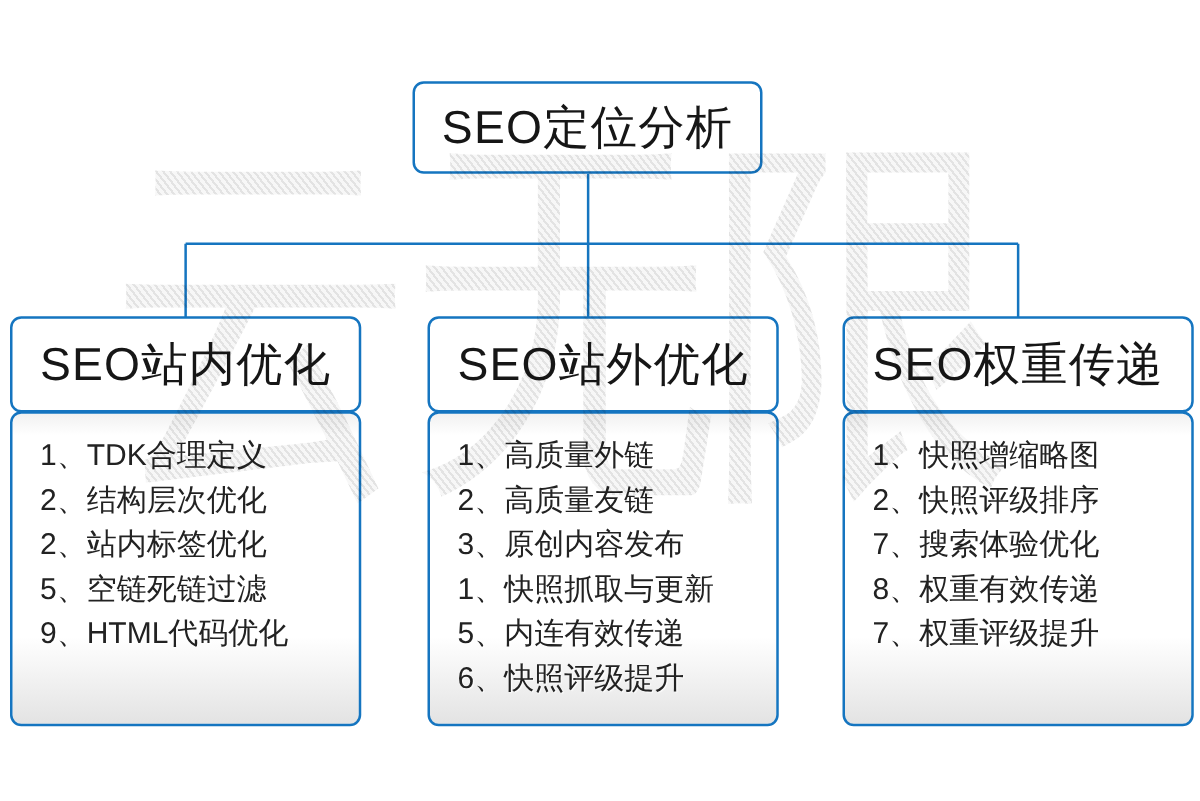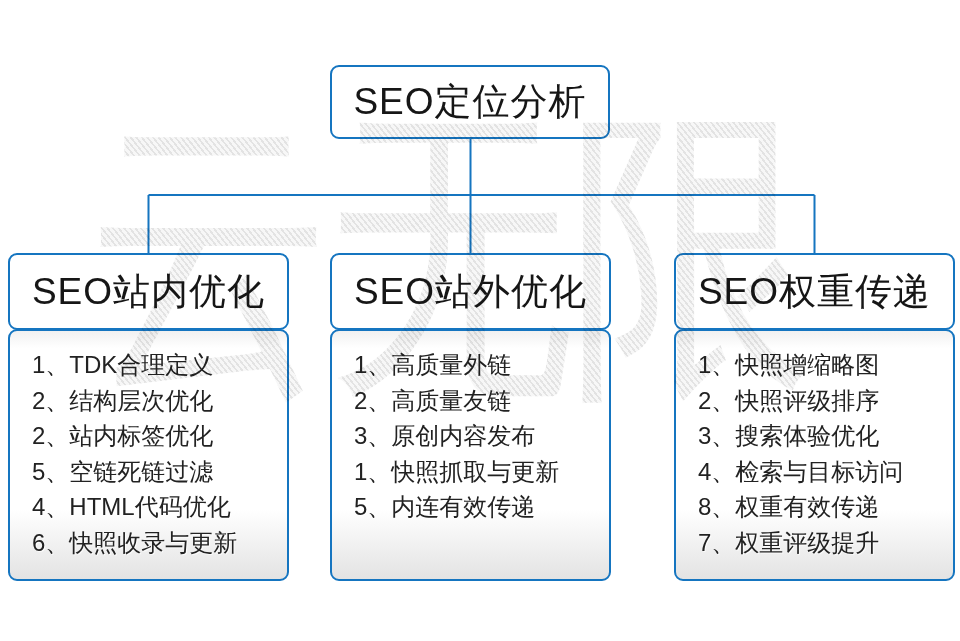--- a/index.html
+++ b/index.html
@@ -64,21 +64,21 @@
     font-size: 37px;
     letter-spacing: 1px;
     color: #161616;
     white-space: nowrap;
   }
 
   .root-box { left: 330px; top: 65px; width: 280px; height: 74px; }
 
   .col-header { top: 253px; height: 77px; }
   .col1 { left: 8px;   width: 281px; }
-  .col2 { left: 330px; width: 281px; }
+  .col2 { left: 342px; width: 281px; }
   .col3 { left: 674px; width: 281px; }
 
   .list-panel {
     position: absolute;
     box-sizing: border-box;
     top: 329px;
     height: 252px;
     border: 2px solid #1575c0;
     border-radius: 9px;
     background: linear-gradient(180deg, #f1f1f1 0%, #ffffff 7%, #ffffff 72%, #e3e3e3 100%);
@@ -112,47 +112,46 @@
 
   <div class="node col-header col1">
     <span class="label">SEO站内优化</span>
   </div>
   <div class="list-panel col1">
     <ul>
       <li>1、TDK合理定义</li>
       <li>2、结构层次优化</li>
       <li>2、站内标签优化</li>
       <li>5、空链死链过滤</li>
-      <li>4、HTML代码优化</li>
-      <li>6、快照收录与更新</li>
+      <li>9、HTML代码优化</li>
     </ul>
   </div>
 
   <div class="node col-header col2">
     <span class="label">SEO站外优化</span>
   </div>
   <div class="list-panel col2">
     <ul>
       <li>1、高质量外链</li>
       <li>2、高质量友链</li>
       <li>3、原创内容发布</li>
       <li>1、快照抓取与更新</li>
       <li>5、内连有效传递</li>
+      <li>6、快照评级提升</li>
     </ul>
   </div>
 
   <div class="node col-header col3">
     <span class="label">SEO权重传递</span>
   </div>
   <div class="list-panel col3">
     <ul>
       <li>1、快照增缩略图</li>
       <li>2、快照评级排序</li>
-      <li>3、搜索体验优化</li>
-      <li>4、检索与目标访问</li>
+      <li>7、搜索体验优化</li>
       <li>8、权重有效传递</li>
       <li>7、权重评级提升</li>
     </ul>
   </div>
 
   <div class="watermark">云无限</div>
 
 </div>
 
 </body></html>

